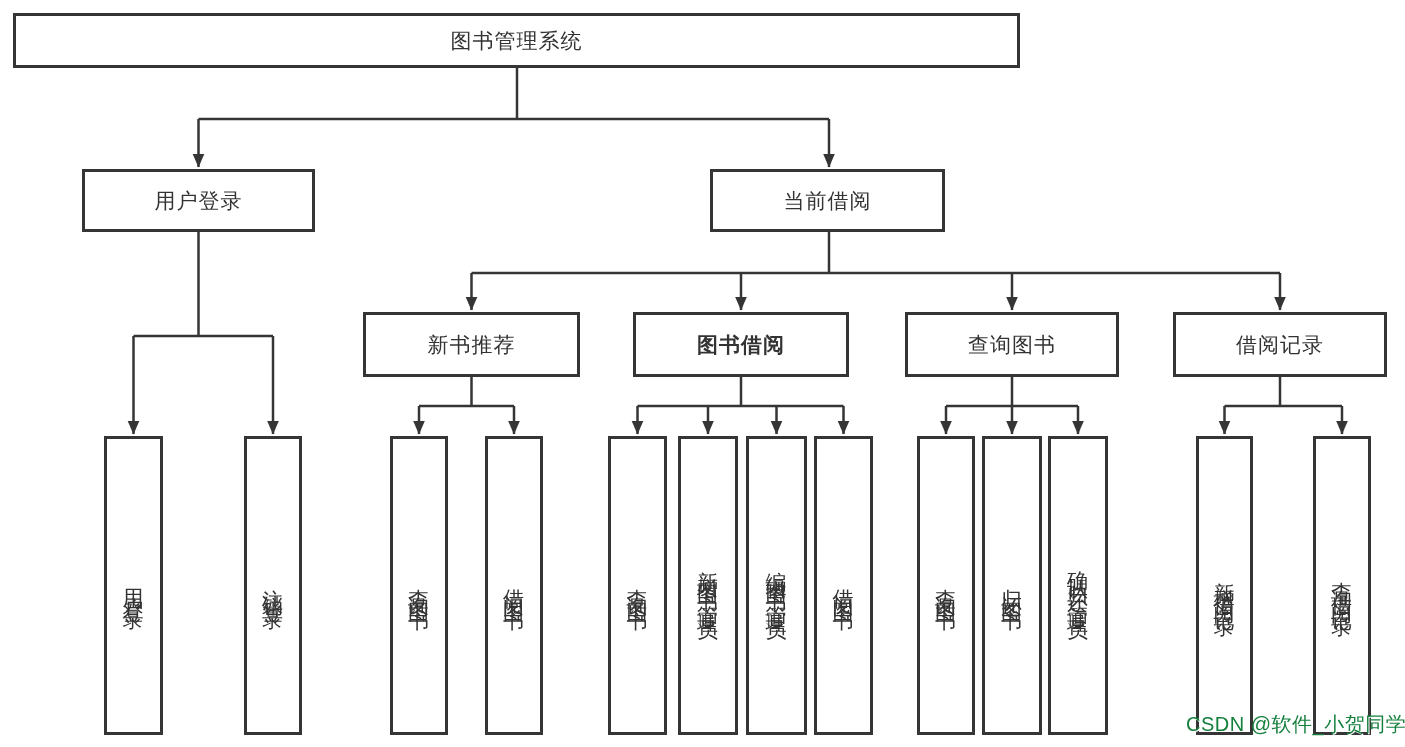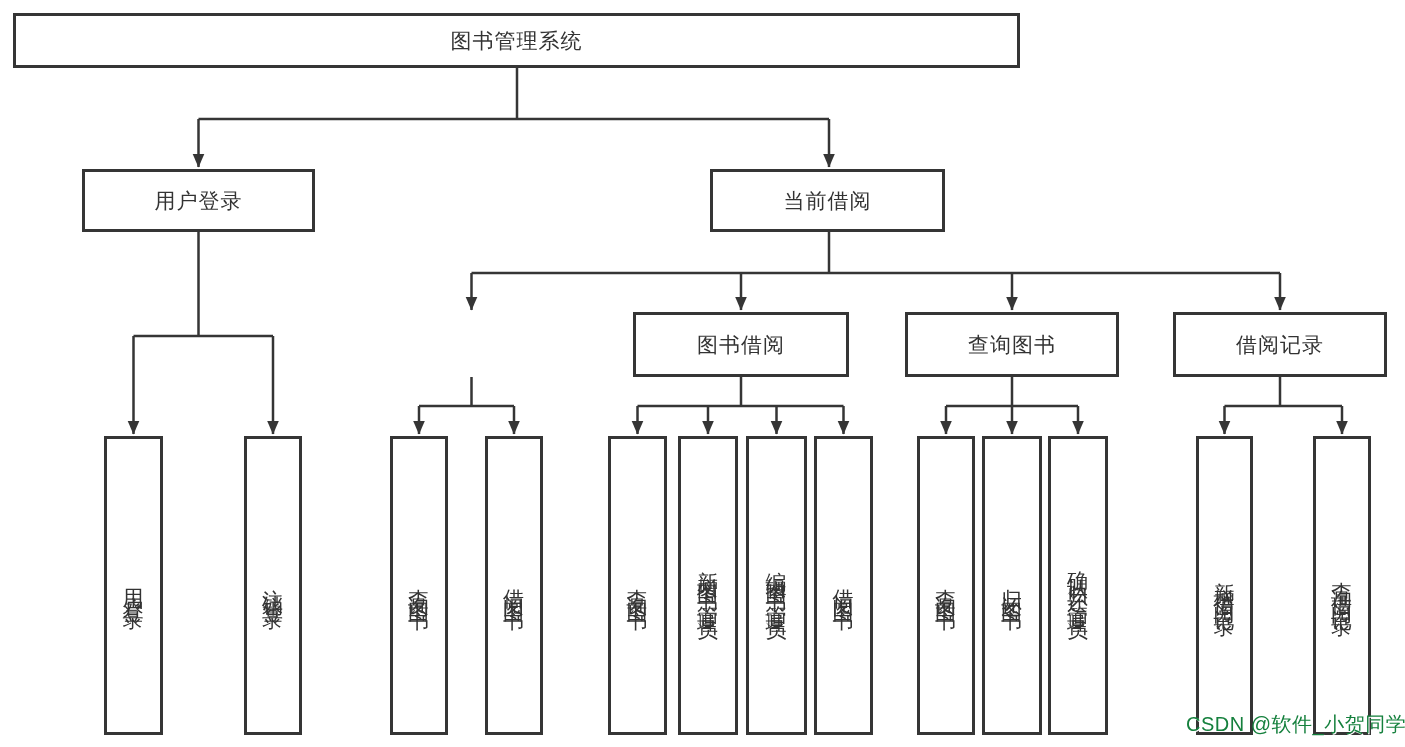--- a/index.html
+++ b/index.html
@@ -107,21 +107,24 @@
     <span class="hlabel">图书管理系统</span>
   </div>
 
   <div class="node" style="left:82px; top:169px; width:233px; height:63px;">
     <span class="hlabel">用户登录</span>
   </div>
   <div class="node" style="left:710px; top:169px; width:235px; height:63px;">
     <span class="hlabel">当前借阅</span>
   </div>
 
-  <div class="node" style="left:633px; top:312px; width:216px; height:65px;">
+  <div class="node" style="left:363px; top:312px; width:217px; height:65px;">
+    <span class="hlabel">新书推荐</span>
+  </div>
+  <div class="node" style="left:633px; top:312px; width:216px; height:65px;font-weight:bold;">
     <span class="hlabel">图书借阅</span>
   </div>
   <div class="node" style="left:905px; top:312px; width:214px; height:65px;">
     <span class="hlabel">查询图书</span>
   </div>
   <div class="node" style="left:1173px; top:312px; width:214px; height:65px;">
     <span class="hlabel">借阅记录</span>
   </div>
 
   <div class="node" style="left:104px; top:436px; width:59px; height:299px;">

